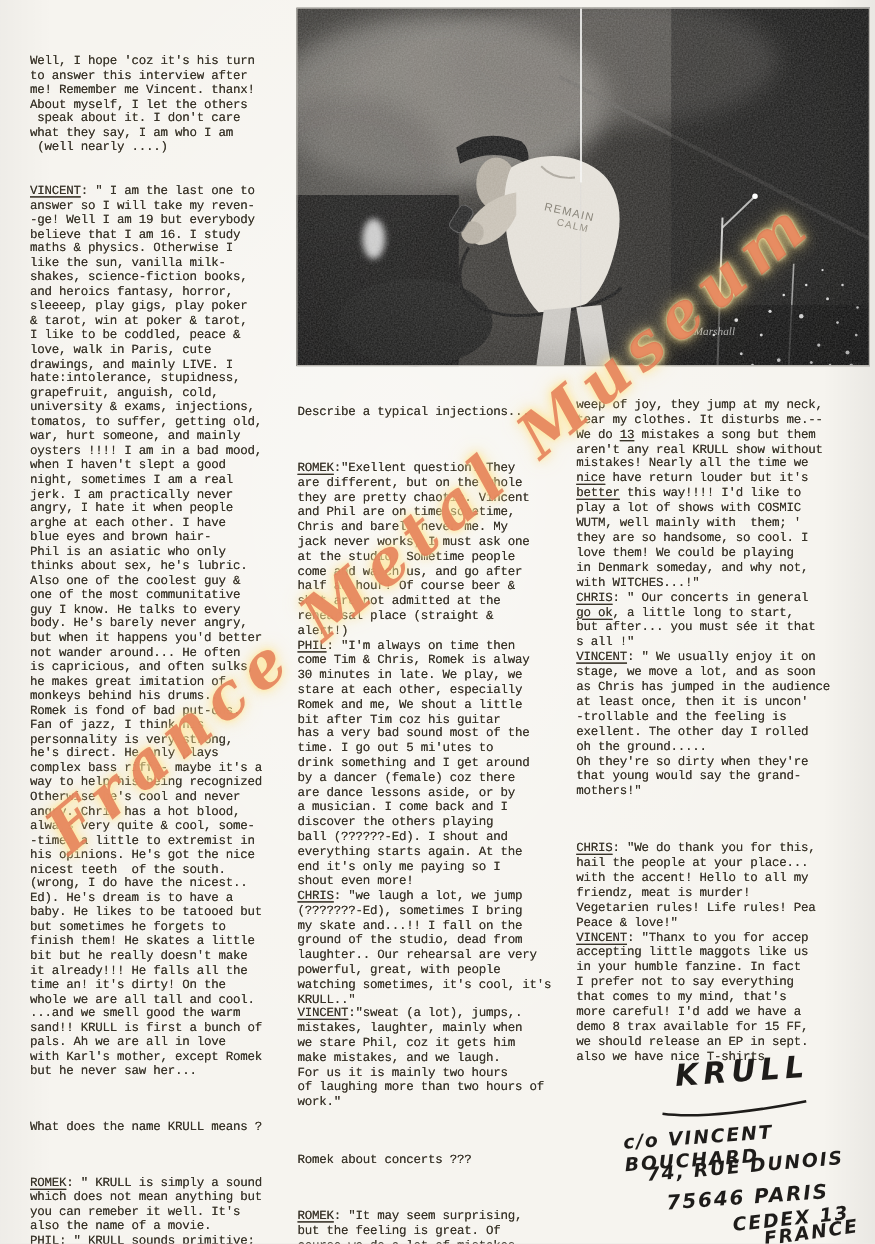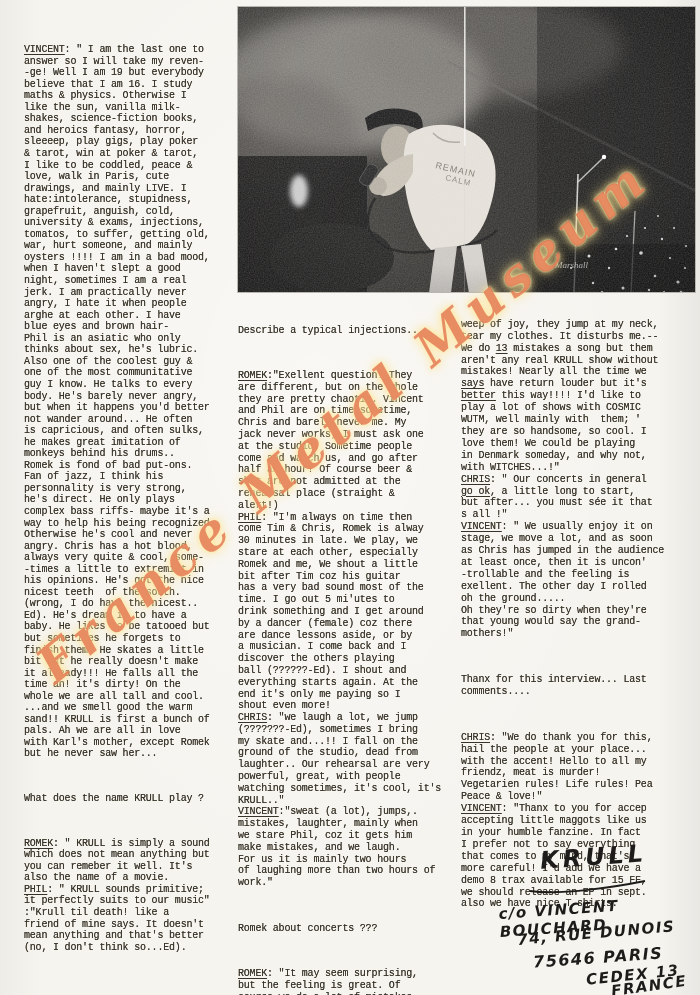--- a/index.html
+++ b/index.html
@@ -122,20 +122,27 @@
 
       <rect x="227" y="0" width="1.6" height="140" fill="#f4f4f2" opacity="0.85"></rect>
       <rect x="227" y="140" width="1" height="147" fill="#cfcfcf" opacity="0.3"></rect>
       <rect width="459" height="287" fill="url(#vig)"></rect>
       <rect width="459" height="287" filter="url(#grain)"></rect>
       <rect x="0.5" y="0.5" width="458" height="286" fill="none" stroke="#b9b6b0" stroke-width="1"></rect>
     </svg>
   </div>
 
   <div class="col" id="col-left">
+    <div class="para">Well, I hope 'coz it's his turn
+to answer this interview after
+me! Remember me Vincent. thanx!
+About myself, I let the others
+ speak about it. I don't care
+what they say, I am who I am
+ (well nearly ....)</div>
     <div class="para"><u>VINCENT</u>: " I am the last one to
 answer so I will take my reven-
 -ge! Well I am 19 but everybody
 believe that I am 16. I study
 maths &amp; physics. Otherwise I
 like the sun, vanilla milk-
 shakes, science-fiction books,
 and heroics fantasy, horror,
 sleeeep, play gigs, play poker
 &amp; tarot, win at poker &amp; tarot,
@@ -184,21 +191,21 @@
 finish them! He skates a little
 bit but he really doesn't make
 it already!!! He falls all the
 time an! it's dirty! On the
 whole we are all tall and cool.
 ...and we smell good the warm
 sand!! KRULL is first a bunch of
 pals. Ah we are all in love
 with Karl's mother, except Romek
 but he never saw her...</div>
-    <div class="para gap">What does the name KRULL play ?</div>
+    <div class="para gap">What does the name KRULL means ?</div>
     <div class="para gap"><u>ROMEK</u>: " KRULL is simply a sound
 which does not mean anything but
 you can remeber it well. It's
 also the name of a movie.
 <u>PHIL</u>: " KRULL sounds primitive;
 it perfectly suits to our music"
 :"Krull til death! like a
 friend of mine says. It doesn't
 mean anything and that's better
 (no, I don't think so...Ed).</div>
@@ -262,21 +269,21 @@
 MASSACRA (ultra shit-Ed), GNOMES.
 : "Fans call my name, groupies</div>
   </div>
 
   <div class="col" id="col-right">
     <div class="para">weep of joy, they jump at my neck,
 tear my clothes. It disturbs me.--
 We do <u>13</u> mistakes a song but them
 aren't any real KRULL show without
 mistakes! Nearly all the time we
-<u>says</u> have return louder but it's
+<u>nice</u> have return louder but it's
 <u>better</u> this way!!!! I'd like to
 play a lot of shows with COSMIC
 WUTM, well mainly with  them; '
 they are so handsome, so cool. I
 love them! We could be playing
 in Denmark someday, and why not,
 with WITCHES...!"
 <u>CHRIS</u>: " Our concerts in general
 <u>go ok</u>, a little long to start,
 but after... you must sée it that
@@ -284,22 +291,20 @@
 <u>VINCENT</u>: " We usually enjoy it on
 stage, we move a lot, and as soon
 as Chris has jumped in the audience
 at least once, then it is uncon'
 -trollable and the feeling is
 exellent. The other day I rolled
 oh the ground.....
 Oh they're so dirty when they're
 that young would say the grand-
 mothers!"</div>
-    <div class="para gap">Thanx for this interview... Last
-comments....</div>
     <div class="para gap"><u>CHRIS</u>: "We do thank you for this,
 hail the people at your place...
 with the accent! Hello to all my
 friendz, meat is murder!
 Vegetarien rules! Life rules! Pea
 Peace &amp; love!"
 <u>VINCENT</u>: "Thanx to you for accep
 accepting little maggots like us
 in your humble fanzine. In fact
 I prefer not to say everything

